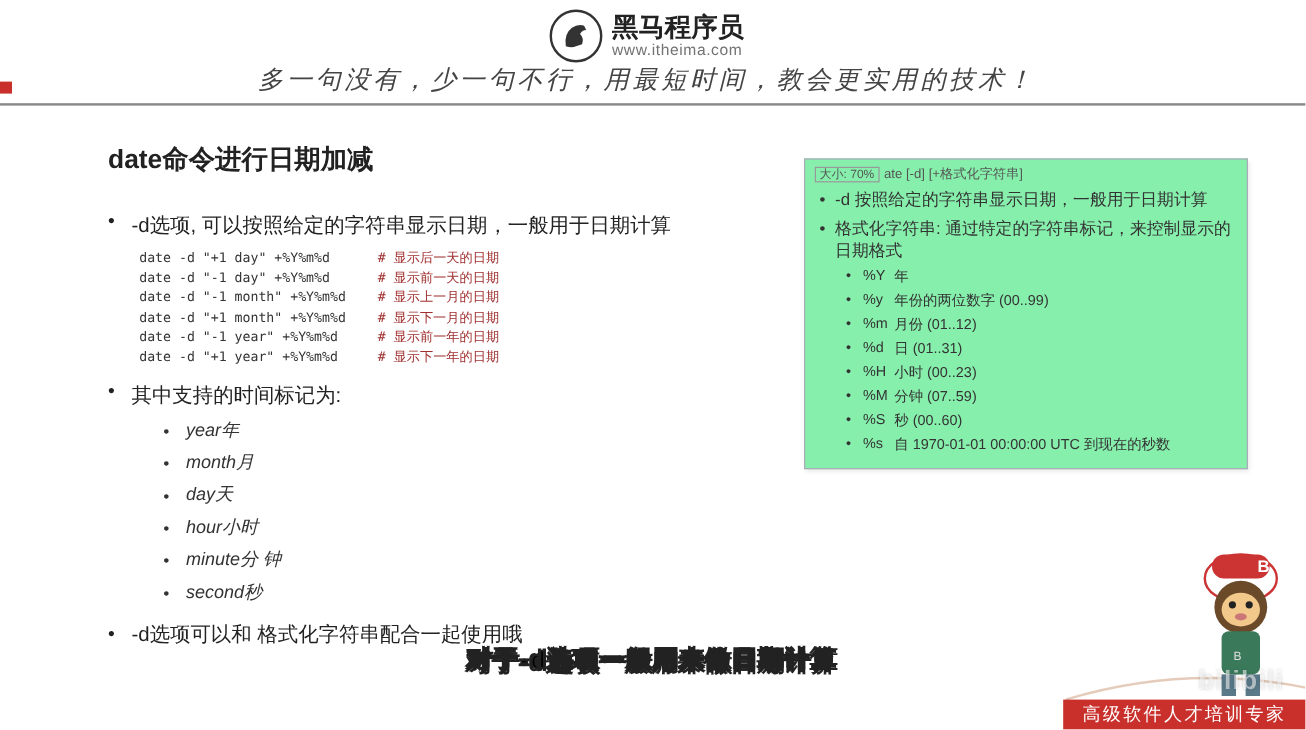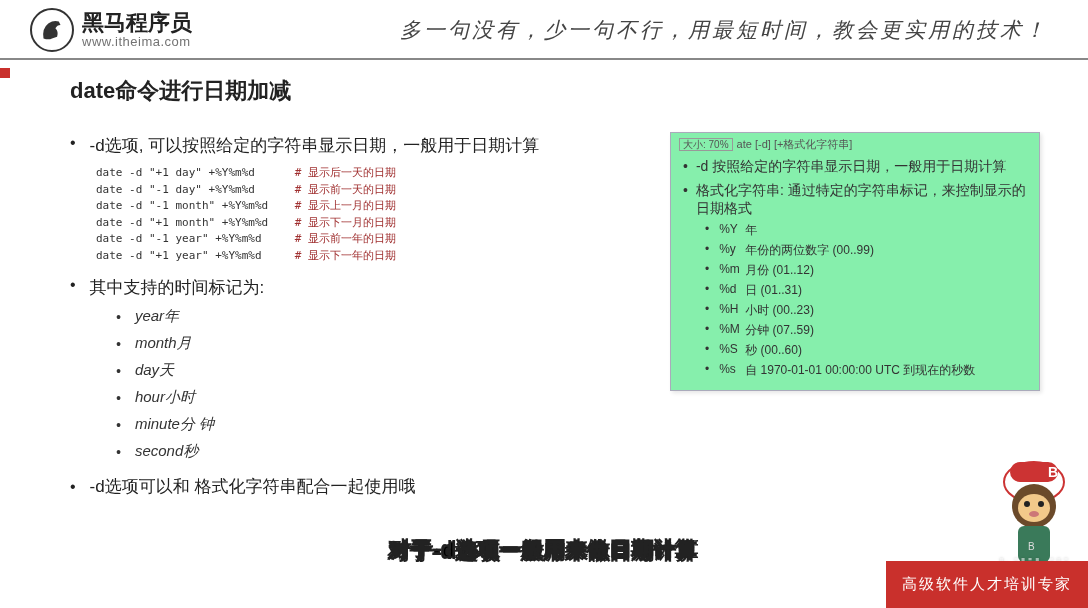--- a/index.html
+++ b/index.html
@@ -11,20 +11,21 @@
       position: relative;
       overflow: hidden;
     }
     .header {
       display: flex;
       align-items: center;
       justify-content: space-between;
       padding: 8px 40px 6px 30px;
       border-bottom: 2px solid #888;
       position: relative;
+      flex-direction: column;
     }
     .logo-area {
       display: flex;
       align-items: center;
       gap: 8px;
     }
     .logo-icon {
       width: 44px;
       height: 44px;
       border: 2.5px solid #333;
@@ -32,21 +33,21 @@
       display: flex;
       align-items: center;
       justify-content: center;
       font-size: 26px;
     }
     .logo-text { display: flex; flex-direction: column; line-height: 1.1; }
     .logo-cn { font-size: 22px; font-weight: bold; color: #222; }
     .logo-url { font-size: 13px; color: #737373; letter-spacing: 0.5px; }
     .slogan { font-size: 21px; font-style: italic; color: #444; letter-spacing: 3px; }
     .red-bar { position: absolute; left: 0; top: 68px; width: 10px; height: 10px; background: #c9302c; }
-    .content { padding: 16px 40px 0 70px; }
+    .content { padding: 30px 40px 0 70px; margin-left: 20px; }
     .title { font-size: 22px; font-weight: bold; color: #222; margin-bottom: 28px; }
     .bullet-main { font-size: 17px; color: #222; margin-bottom: 8px; display: flex; align-items: flex-start; }
     .bullet-main::before { content: "•"; margin-right: 14px; font-size: 16px; }
     .code-block { margin: 6px 0 12px 26px; font-family: monospace; font-size: 11px; line-height: 1.5; color: #333; }
     .code-line { white-space: pre; }
     .code-line .cmd { color: #333; }
     .code-line .comment { color: #a03030; }
     .sub-list { margin-left: 46px; margin-top: 6px; font-style: italic; }
     .sub-item { font-size: 15px; color: #333; margin-bottom: 8px; display: flex; align-items: center; }
     .sub-item::before { content: "•"; margin-right: 14px; font-size: 14px; }
@@ -83,21 +84,21 @@
       letter-spacing: 2px;
       white-space: nowrap;
     }
     .footer-bar {
       position: absolute;
       bottom: 0;
       right: 0;
       background: #c9302c;
       color: #fff;
       font-size: 15px;
-      padding: 14px 16px;
+      padding: 3px 16px;
       letter-spacing: 2px;
     }
     .mascot {
       position: absolute;
       right: 10px;
       bottom: 24px;
       width: 88px;
       height: 130px;
     }
     .watermark {

